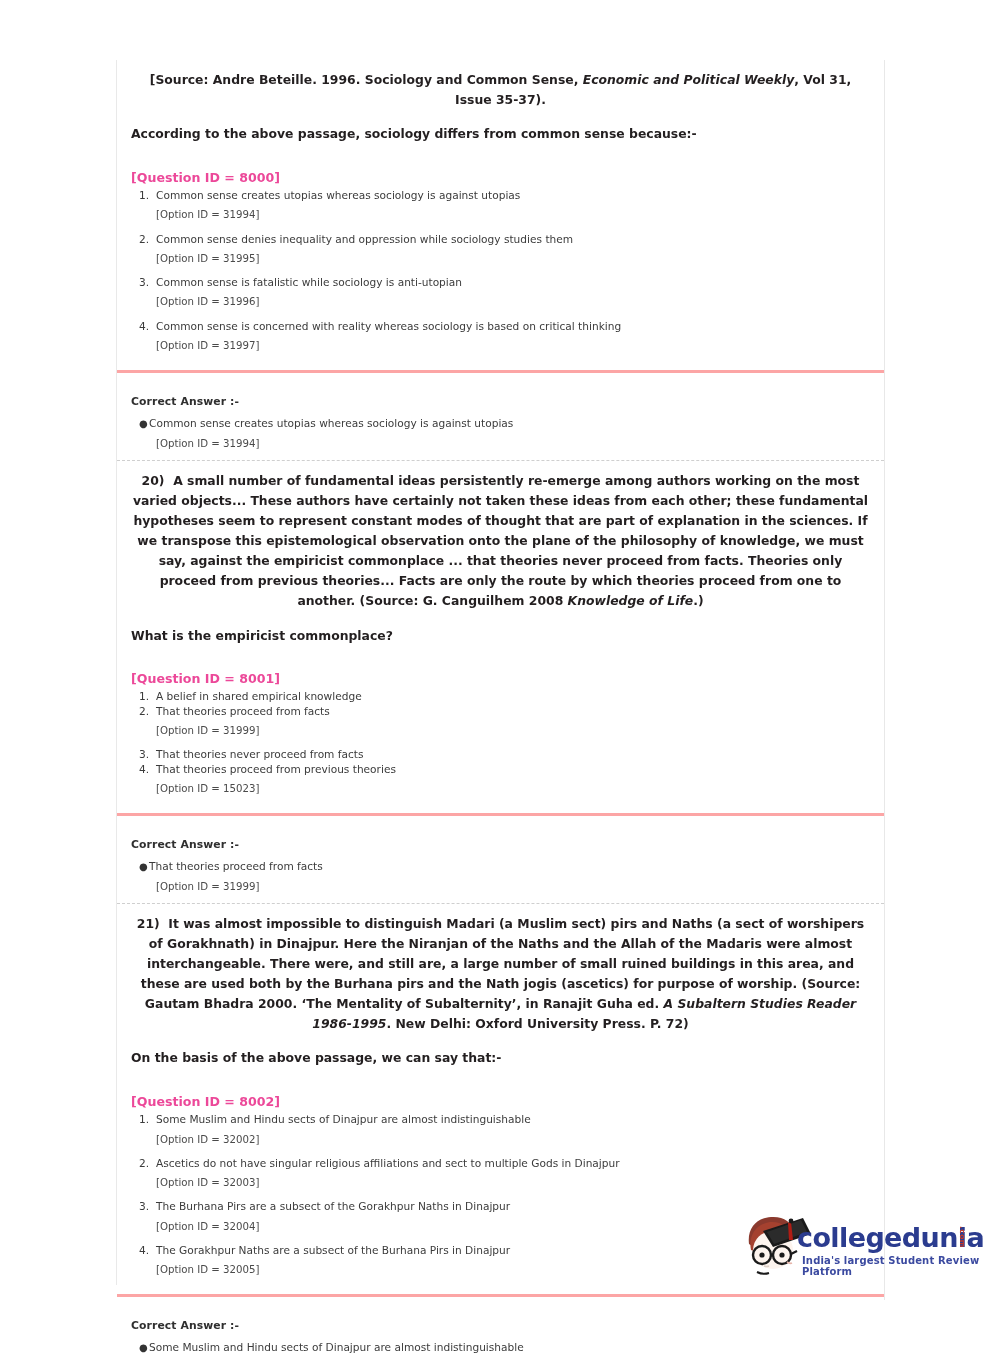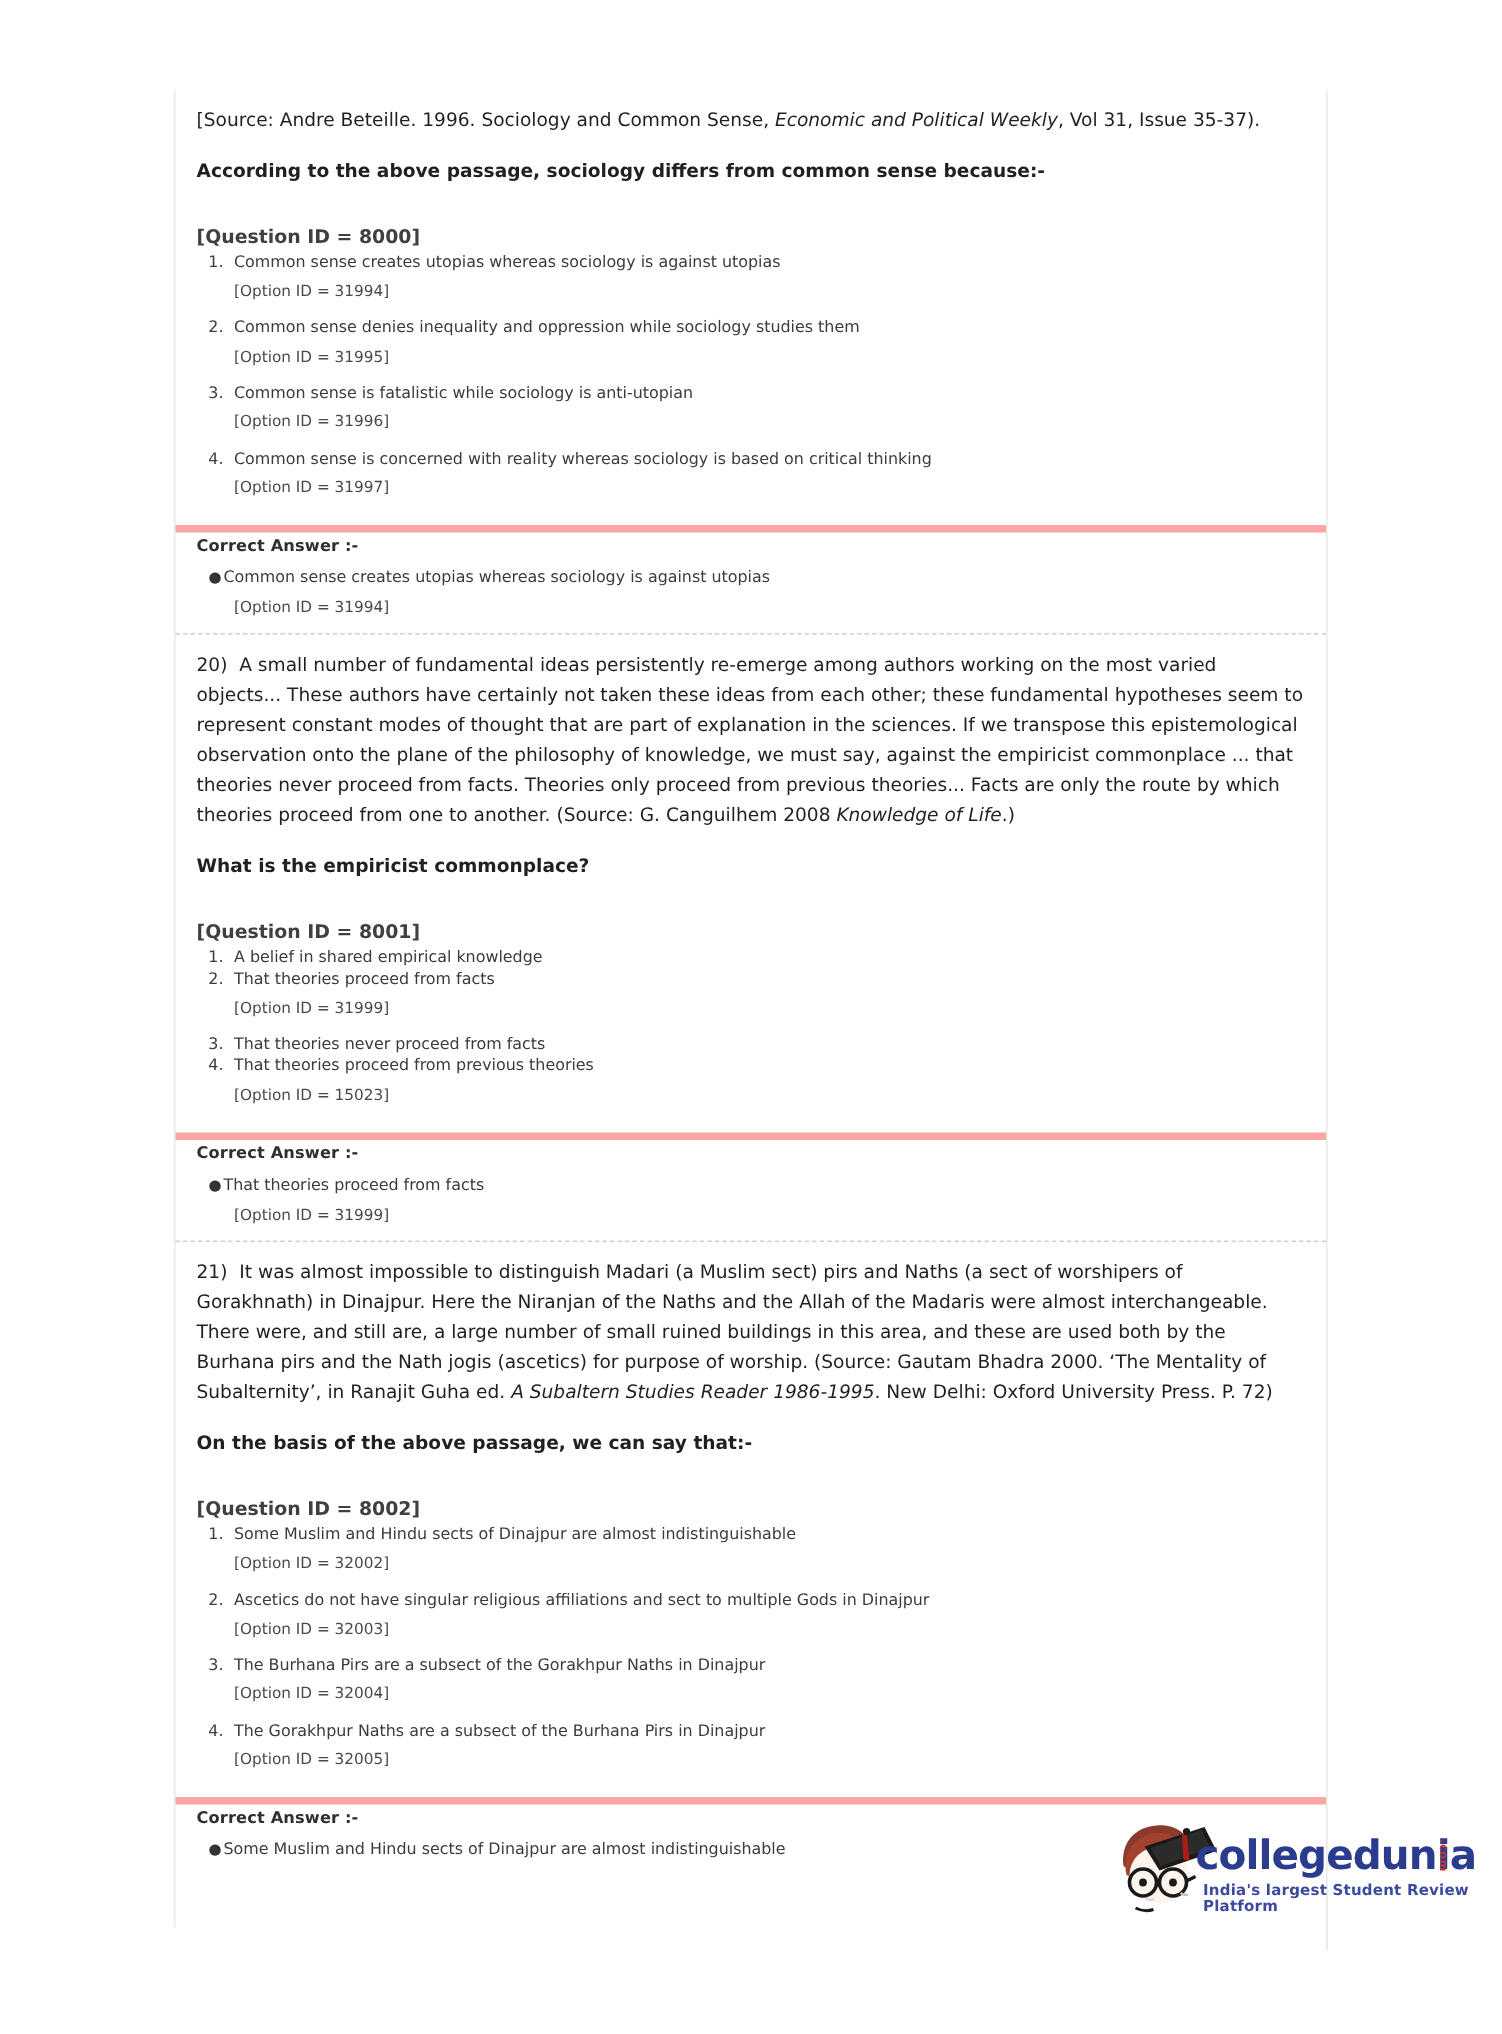--- a/index.html
+++ b/index.html
@@ -49,42 +49,42 @@
     width: 767px;
   }
 
   .block {
     padding: 0 0 0 0;
   }
 
   
   .para {
     font-size: 12.4px;
-    font-weight: normal;
+    font-weight: bold;
     line-height: 1.62;
     color: #231f20;
     margin: 0;
     padding: 10px 14px 2px 14px;
-    text-align: left;
+    text-align: center;
   }
   .para em {
     font-style: italic;
   }
   .prompt {
     font-size: 12.4px;
     font-weight: bold;
     line-height: 1.6;
     color: #231f20;
     margin: 0;
     padding: 12px 14px 4px 14px;
   }
   .qid {
     font-size: 12.6px;
     font-weight: bold;
-    color: #404040;
+    color: #ec4899;
     padding: 22px 14px 3px 14px;
     margin: 0;
   }
 
   .options {
     margin: 0;
     padding: 0;
     list-style: none;
   }
   .option-row {
@@ -110,23 +110,23 @@
   }
   .option-id {
     font-size: 10.2px;
     color: #4a4a4a;
     padding: 7px 14px 10px 39px;
     line-height: 1.2;
   }
 
   
   .answer-box {
-    border-top: 5px solid #fca5a5;
+    border-top: 3px solid #fca5a5;
     margin-top: 8px;
-    padding-top: 2px;
+    padding-top: 22px;
   }
   .answer-title {
     font-size: 10.8px;
     font-weight: bold;
     color: #2f2f2f;
     padding: 0 14px 0 14px;
     letter-spacing: 0.1px;
   }
   .answer-item {
     display: flex;

